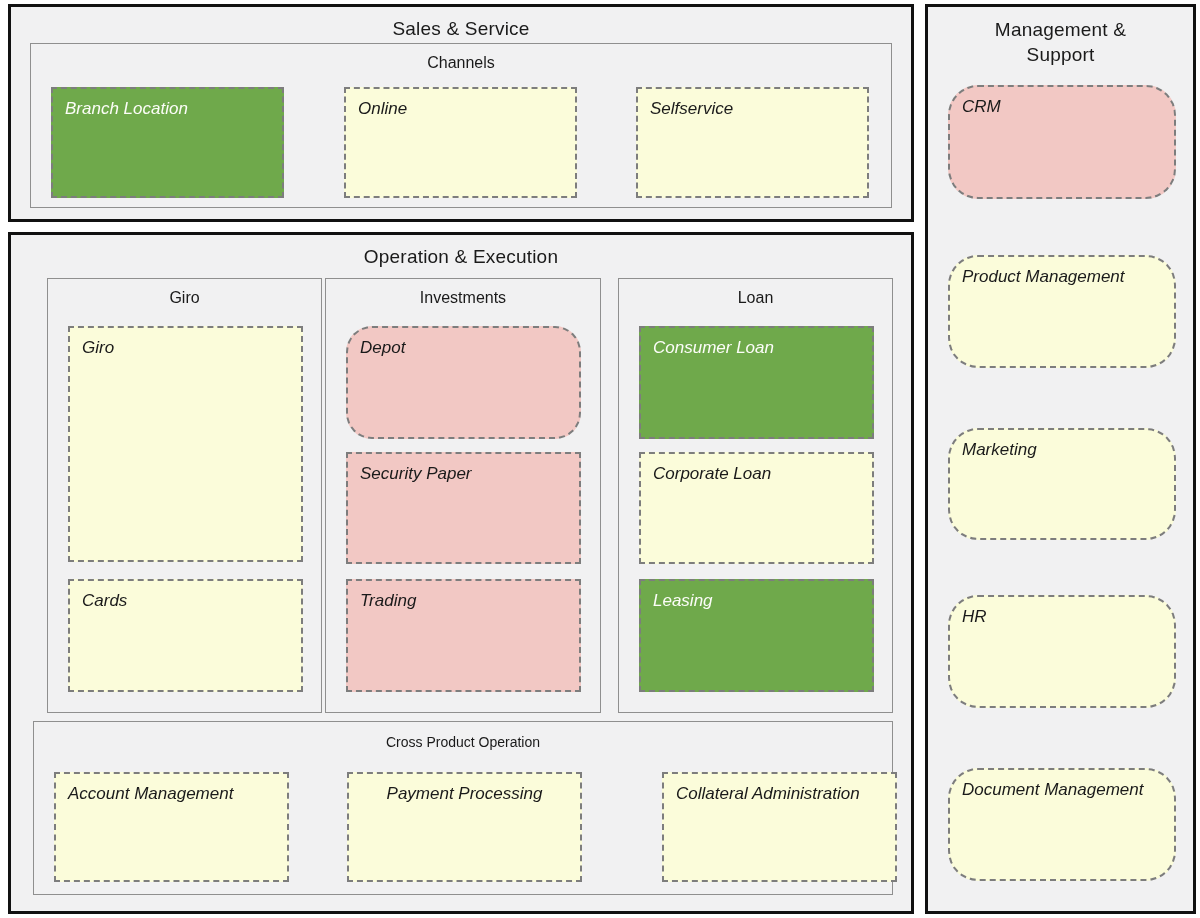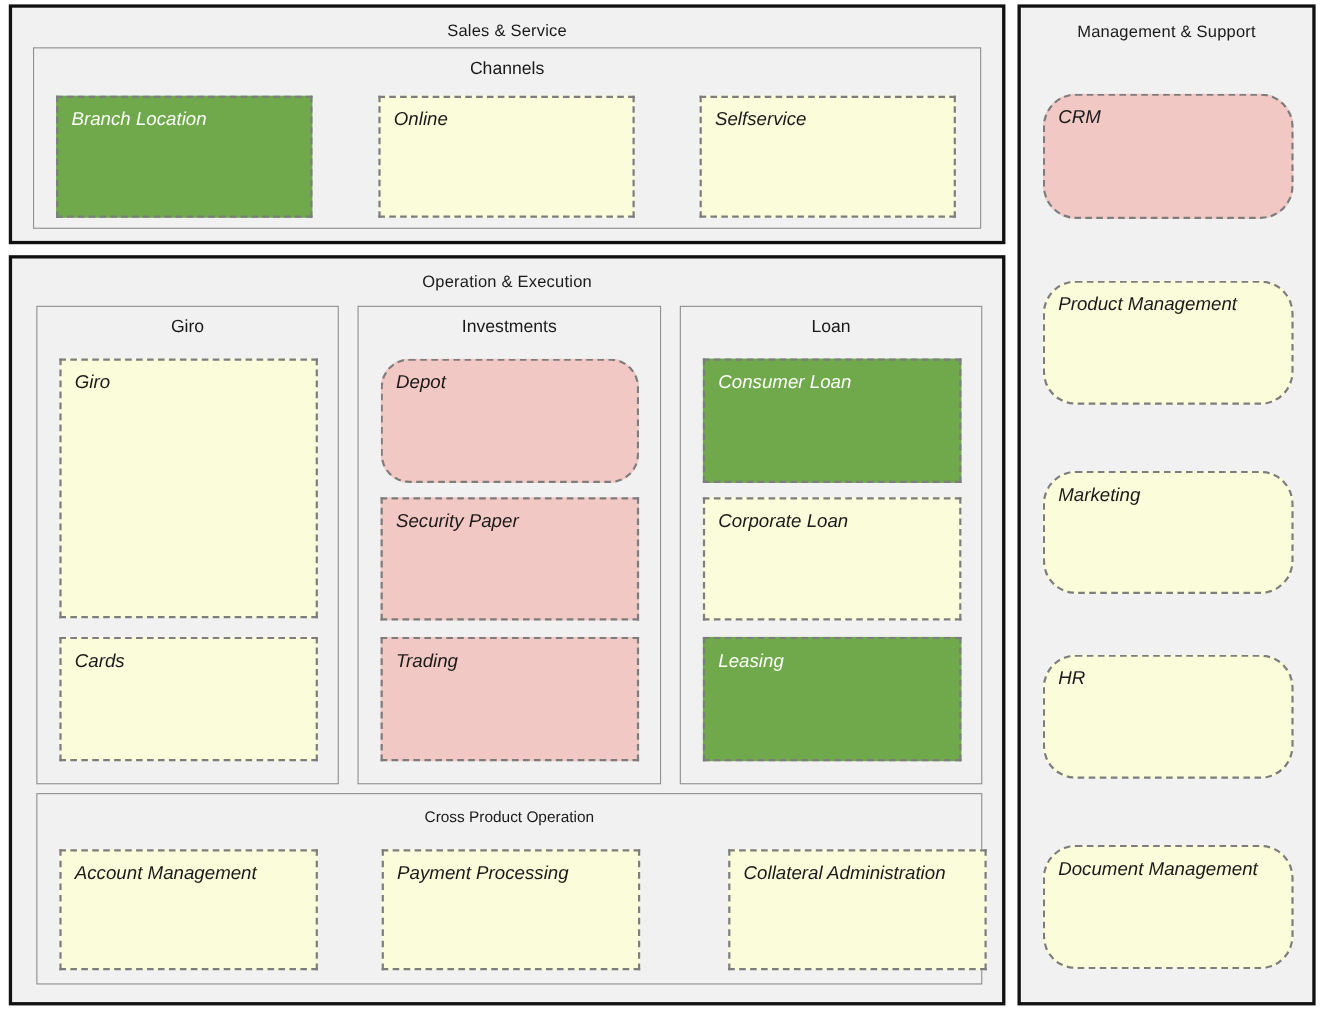--- a/index.html
+++ b/index.html
@@ -15,21 +15,21 @@
     background: #ffffff;
     overflow: hidden;
   }
   .panel {
     position: absolute;
     background: #f1f1f2;
     border: 3px solid #111111;
   }
   .panel-title {
     text-align: center;
-    font-size: 15px;
+    font-size: 19px;
     padding-top: 9px;
     letter-spacing: 0.2px;
     line-height: 25px;
   }
   .container {
     position: absolute;
     background: #f1f1f2;
     border: 1px solid #8f8f8f;
   }
   .container-title {
@@ -54,21 +54,21 @@
   .v-green  { background: #6fa94b; color: #fcfdf8; }
 
   
   #panel-sales { left: 8px; top: 4px; width: 906px; height: 218px; }
   #channels { left: 19px; top: 36px; width: 862px; height: 165px; }
   #channels .cap-box { top: 43px; width: 233px; height: 111px; }
 
   
   #panel-operation { left: 8px; top: 232px; width: 906px; height: 682px; }
   .op-col { top: 43px; height: 435px; }
-  #col-giro { left: 22px; width: 275px; }
+  #col-giro { left: 36px; width: 275px; }
   #col-investments { left: 314px; width: 276px; }
   #col-loan { left: 607px; width: 275px; }
   .op-col .cap-box { left: 20px; width: 235px; }
   #cross { left: 22px; top: 486px; width: 860px; height: 174px; }
   #cross .cap-box { top: 50px; width: 235px; height: 110px; }
 
   
   #panel-mgmt { left: 925px; top: 4px; width: 271px; height: 910px; }
   #panel-mgmt .panel-title { padding-top: 10px; text-align: center; }
   #panel-mgmt .cap-box { left: 20px; width: 228px; border-radius: 30px; }
@@ -107,21 +107,21 @@
     <div class="container op-col" id="col-loan">
       <div class="container-title">Loan</div>
       <div class="cap-box v-green" style="top:47px;height:113px;">Consumer Loan</div>
       <div class="cap-box v-yellow" style="top:173px;height:112px;">Corporate Loan</div>
       <div class="cap-box v-green" style="top:300px;height:113px;">Leasing</div>
     </div>
 
     <div class="container" id="cross">
       <div class="container-title big">Cross Product Operation</div>
       <div class="cap-box v-yellow" style="left:20px;">Account Management</div>
-      <div class="cap-box v-yellow" style="left:313px;">Payment Processing</div>
+      <div class="cap-box v-yellow" style="left:313px;text-align:center;">Payment Processing</div>
       <div class="cap-box v-yellow" style="left:628px;">Collateral Administration</div>
     </div>
   </div>
 
   <div class="panel" id="panel-mgmt">
     <div class="panel-title" style="width:200px;margin:0 auto;">Management &amp; Support</div>
     <div class="cap-box v-pink" style="top:78px;height:114px;">CRM</div>
     <div class="cap-box v-yellow" style="top:248px;height:113px;">Product Management</div>
     <div class="cap-box v-yellow" style="top:421px;height:112px;">Marketing</div>
     <div class="cap-box v-yellow" style="top:588px;height:113px;">HR</div>

